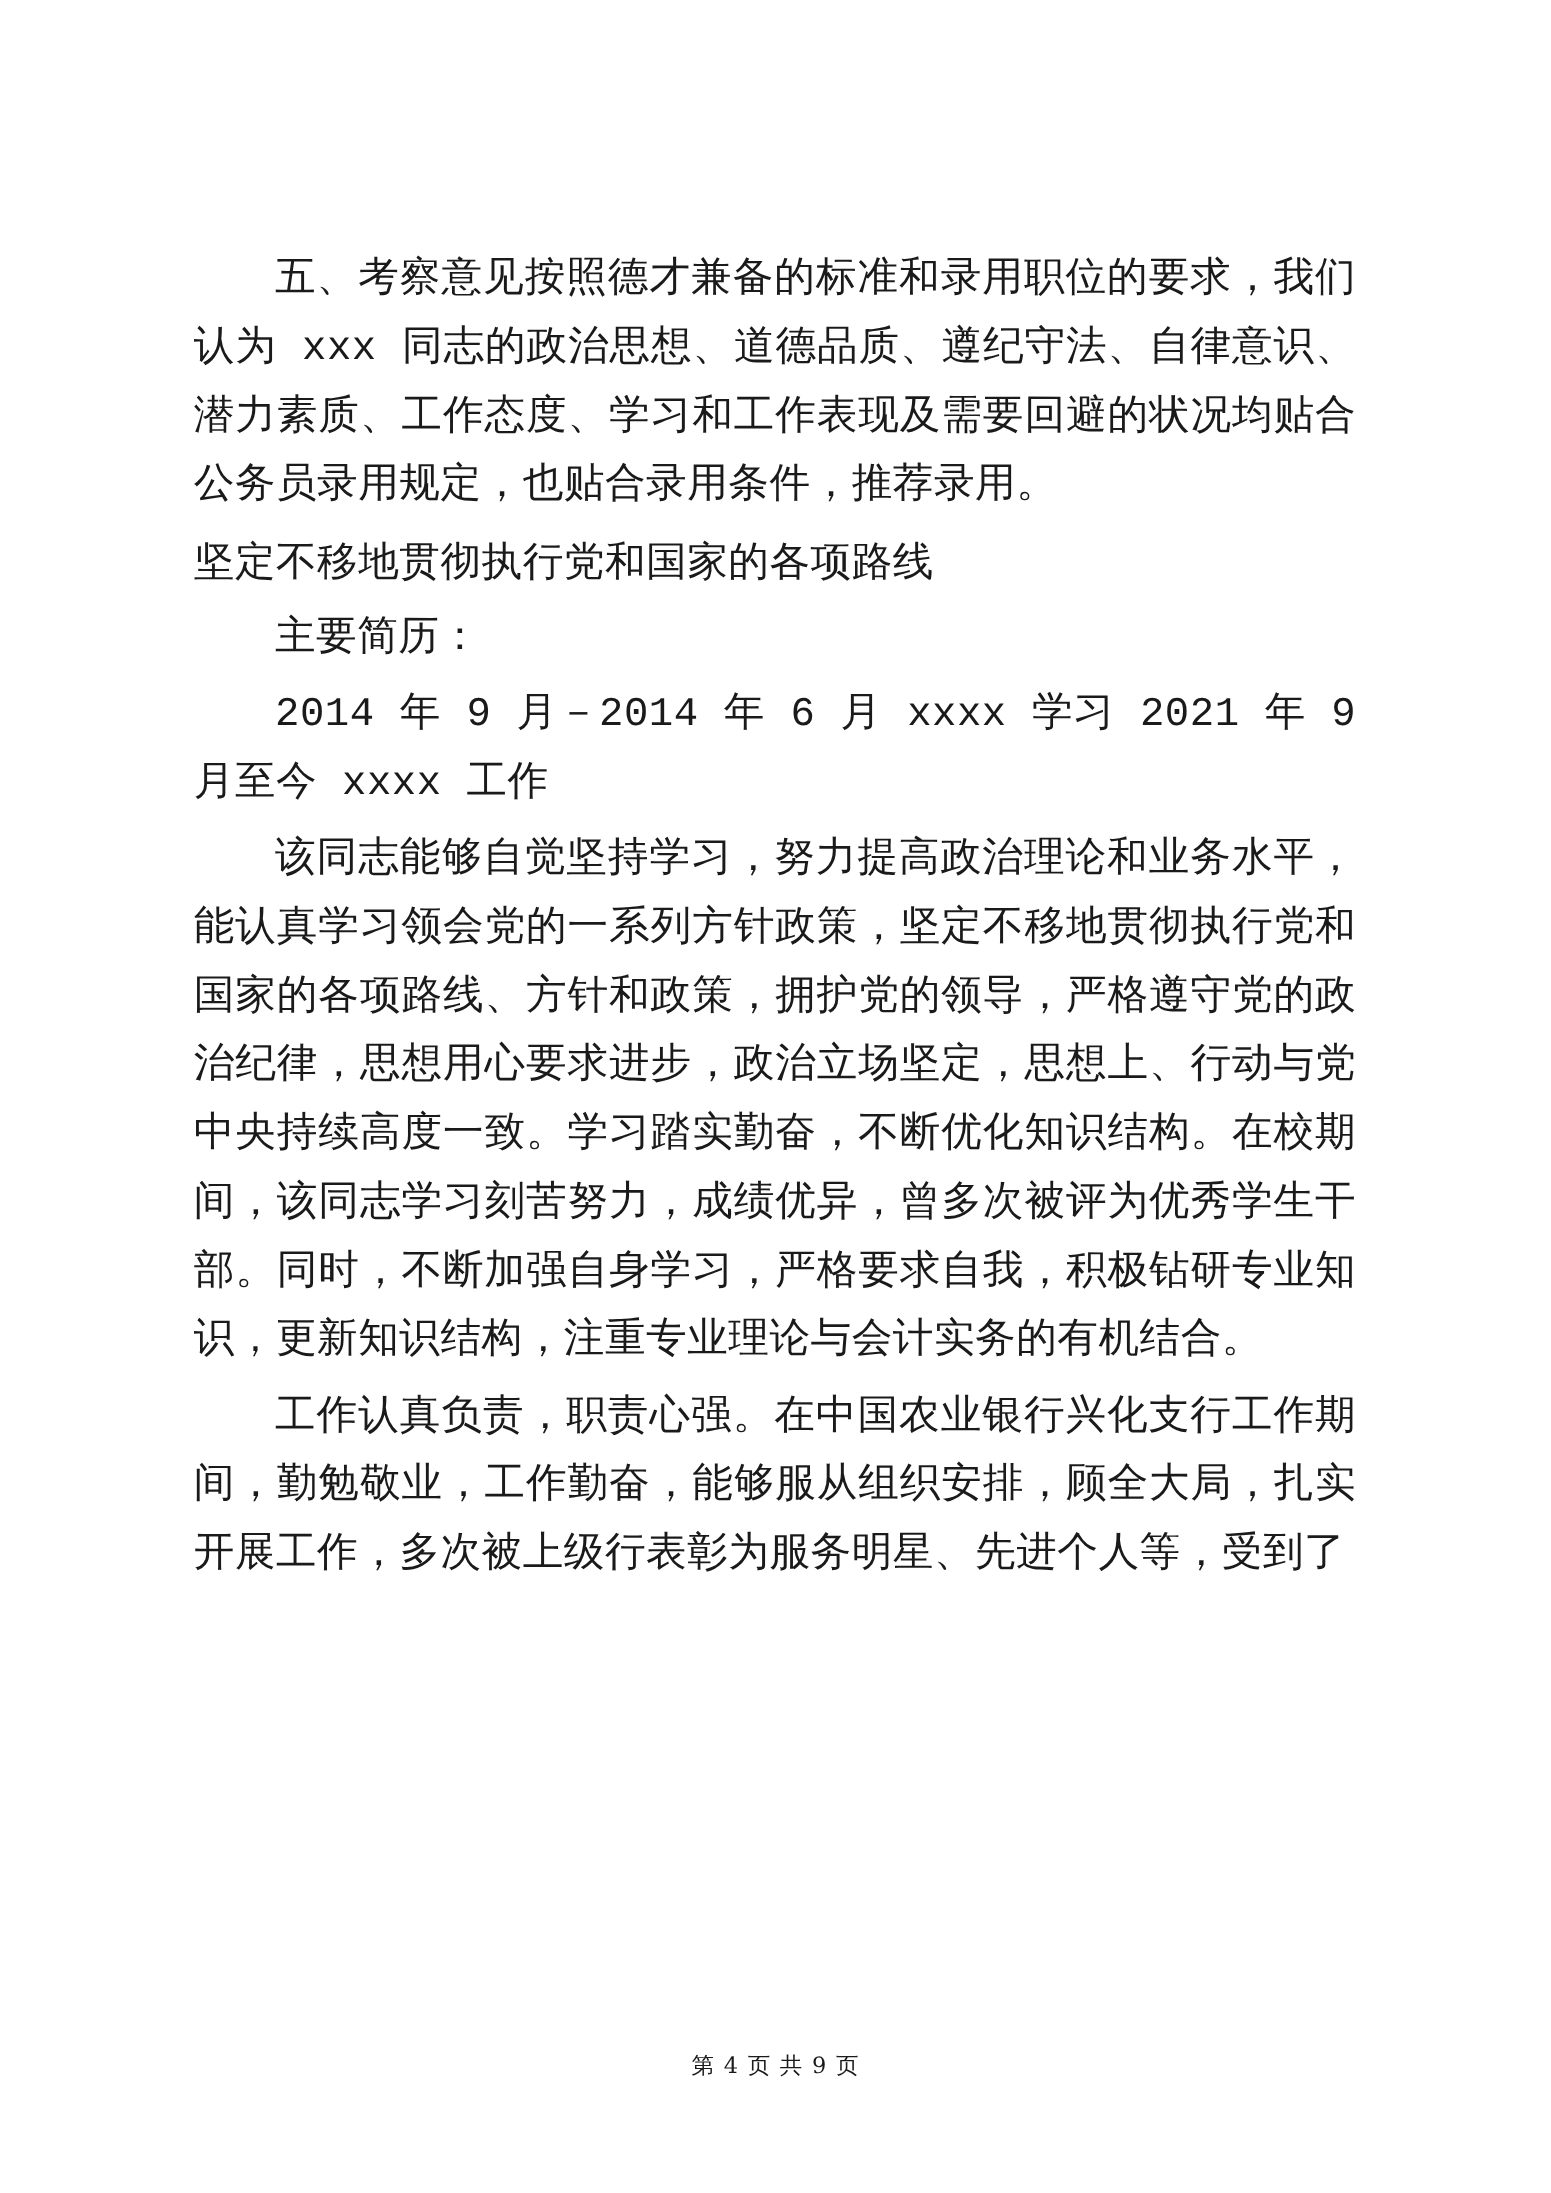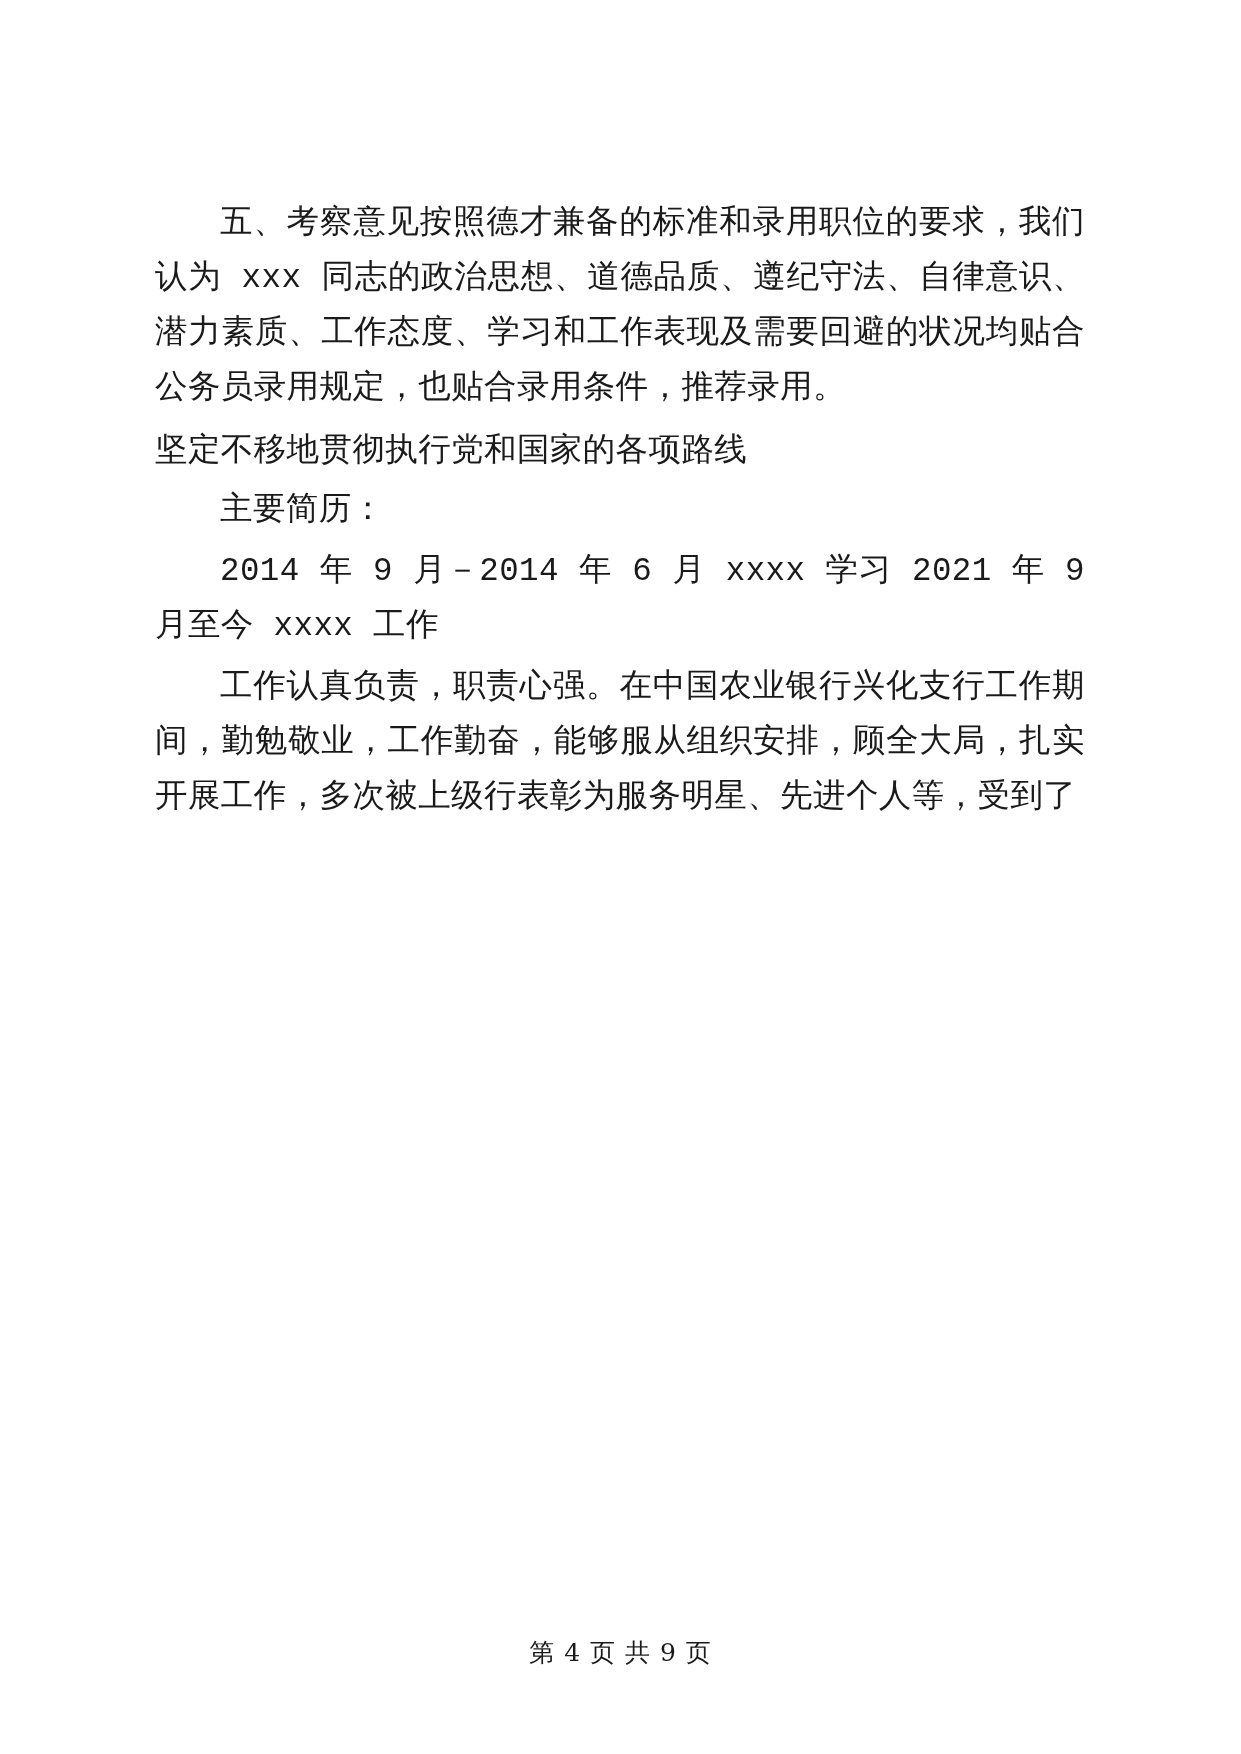--- a/index.html
+++ b/index.html
@@ -41,32 +41,33 @@
   }
   p.noindent {
     text-indent: 0;
   }
   .footer {
     position: absolute;
     left: 0;
     right: 0;
     bottom: 86px;
     text-align: center;
-    font-size: 25px;
+    font-size: 18px;
     line-height: 30px;
     font-family: "DejaVu Serif", "Liberation Serif", serif;
     color: #1a1a1a;
     letter-spacing: 1px;
   }
 </style>
 </head>
 <body>
 
 <div class="page">
   <div class="doc-body">
     <p class="para indent">五、考察意见按照德才兼备的标准和录用职位的要求，我们认为 xxx 同志的政治思想、道德品质、遵纪守法、自律意识、潜力素质、工作态度、学习和工作表现及需要回避的状况均贴合公务员录用规定，也贴合录用条件，推荐录用。</p>
     <p class="para noindent">坚定不移地贯彻执行党和国家的各项路线</p>
     <p class="para indent">主要简历：</p>
     <p class="para indent">2014 年 9 月－2014 年 6 月 xxxx 学习 2021 年 9 月至今 xxxx 工作</p>
+    <p class="para indent">该同志能够自觉坚持学习，努力提高政治理论和业务水平，能认真学习领会党的一系列方针政策，坚定不移地贯彻执行党和国家的各项路线、方针和政策，拥护党的领导，严格遵守党的政治纪律，思想用心要求进步，政治立场坚定，思想上、行动与党中央持续高度一致。学习踏实勤奋，不断优化知识结构。在校期间，该同志学习刻苦努力，成绩优异，曾多次被评为优秀学生干部。同时，不断加强自身学习，严格要求自我，积极钻研专业知识，更新知识结构，注重专业理论与会计实务的有机结合。</p>
     <p class="para indent">工作认真负责，职责心强。在中国农业银行兴化支行工作期间，勤勉敬业，工作勤奋，能够服从组织安排，顾全大局，扎实开展工作，多次被上级行表彰为服务明星、先进个人等，受到了</p>
   </div>
   <div class="footer">第 4 页  共 9 页</div>
 </div>
 
 </body></html>

